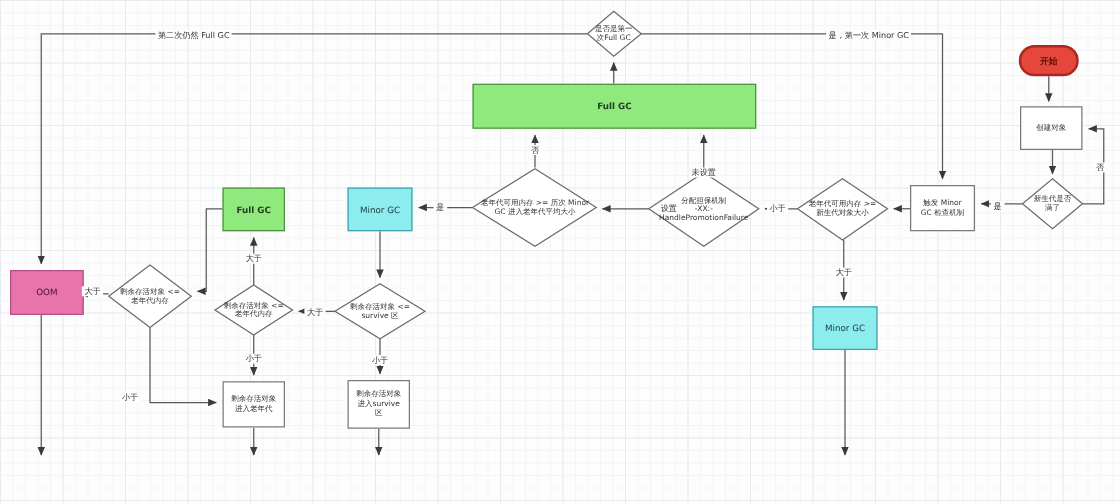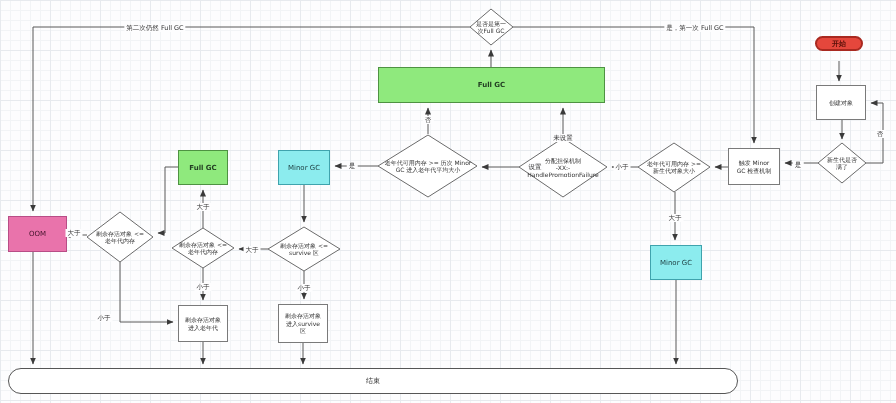--- a/index.html
+++ b/index.html
@@ -71,21 +71,21 @@
     <polygon class="diamond" points="842,143 866,163 842,183 818,163"></polygon>
     <polygon class="diamond" points="674,143 710,167 674,192 638,167"></polygon>
     <polygon class="diamond" points="563,138 607,167 563,197 519,167"></polygon>
     <polygon class="diamond" points="428,135 477,166 428,197 378,166"></polygon>
     <polygon class="diamond" points="491,9 513,27 491,45 470,27"></polygon>
     <polygon class="diamond" points="304,227 340,249 304,271 268,249"></polygon>
     <polygon class="diamond" points="203,228 234,248 203,268 172,248"></polygon>
     <polygon class="diamond" points="120,212 153,237 120,262 87,237"></polygon>
   </svg>
 
-  <div class="node start" style="left:815px;top:36px;width:48px;height:15px;">开始</div>
+  <div class="node start" style="left:815px;top:36px;width:48px;height:25px;">开始</div>
 
   <div class="node rect" style="left:816px;top:85px;width:50px;height:35px;">创建对象</div>
 
   <div class="node rect" style="left:728px;top:148px;width:52px;height:37px;">触发 Minor
 GC 检查机制</div>
 
   <div class="node cyan" style="left:650px;top:245px;width:52px;height:35px;">Minor GC</div>
 
   <div class="node green" style="left:378px;top:67px;width:227px;height:36px;">Full GC</div>
 
@@ -95,21 +95,20 @@
 
   <div class="node pink" style="left:8px;top:216px;width:59px;height:36px;">OOM</div>
 
   <div class="node rect" style="left:178px;top:305px;width:50px;height:37px;">剩余存活对象
 进入老年代</div>
 
   <div class="node rect" style="left:278px;top:304px;width:50px;height:39px;">剩余存活对象
 进入survive
 区</div>
 
-  <div class="node endbar" style="left:8px;top:368px;width:730px;height:26px;">结束</div>
 
   <div class="dtext" style="left:818px;top:150px;width:48px;height:26px;">新生代是否
 满了</div>
 
   <div class="dtext" style="left:636px;top:153px;width:76px;height:28px;">老年代可用内存 &gt;=
 新生代对象大小</div>
 
   <div class="dtext" style="left:519px;top:156px;width:88px;height:22px;">分配担保机制
 -XX:-
 HandlePromotionFailure</div>
@@ -123,21 +122,21 @@
   <div class="dtext" style="left:266px;top:235px;width:76px;height:28px;">剩余存活对象 &lt;=
 survive 区</div>
 
   <div class="dtext" style="left:169px;top:234px;width:68px;height:28px;">剩余存活对象 &lt;=
 老年代内存</div>
 
   <div class="dtext" style="left:86px;top:223px;width:68px;height:28px;">剩余存活对象 &lt;=
 老年代内存</div>
 
   <span class="elabel" style="left:155px;top:28px;text-align:right;">第二次仍然 Full GC</span>
-  <span class="elabel" style="left:695px;top:28px;">是，第一次 Full GC</span>
+  <span class="elabel" style="left:695px;top:28px;">是，第一次 Minor GC</span>
   <span class="elabel" style="left:880px;top:134px;">否</span>
   <span class="elabel" style="left:798px;top:165px;">是</span>
   <span class="elabel" style="left:622px;top:167px;">小于</span>
   <span class="elabel" style="left:675px;top:218px;">大于</span>
   <span class="elabel" style="left:563px;top:138px;">未设置</span>
   <span class="elabel" style="left:499px;top:167px;margin-left:36px;">设置</span>
   <span class="elabel" style="left:428px;top:120px;">否</span>
   <span class="elabel" style="left:352px;top:166px;">是</span>
   <span class="elabel" style="left:304px;top:288px;">小于</span>
   <span class="elabel" style="left:252px;top:250px;">大于</span>

